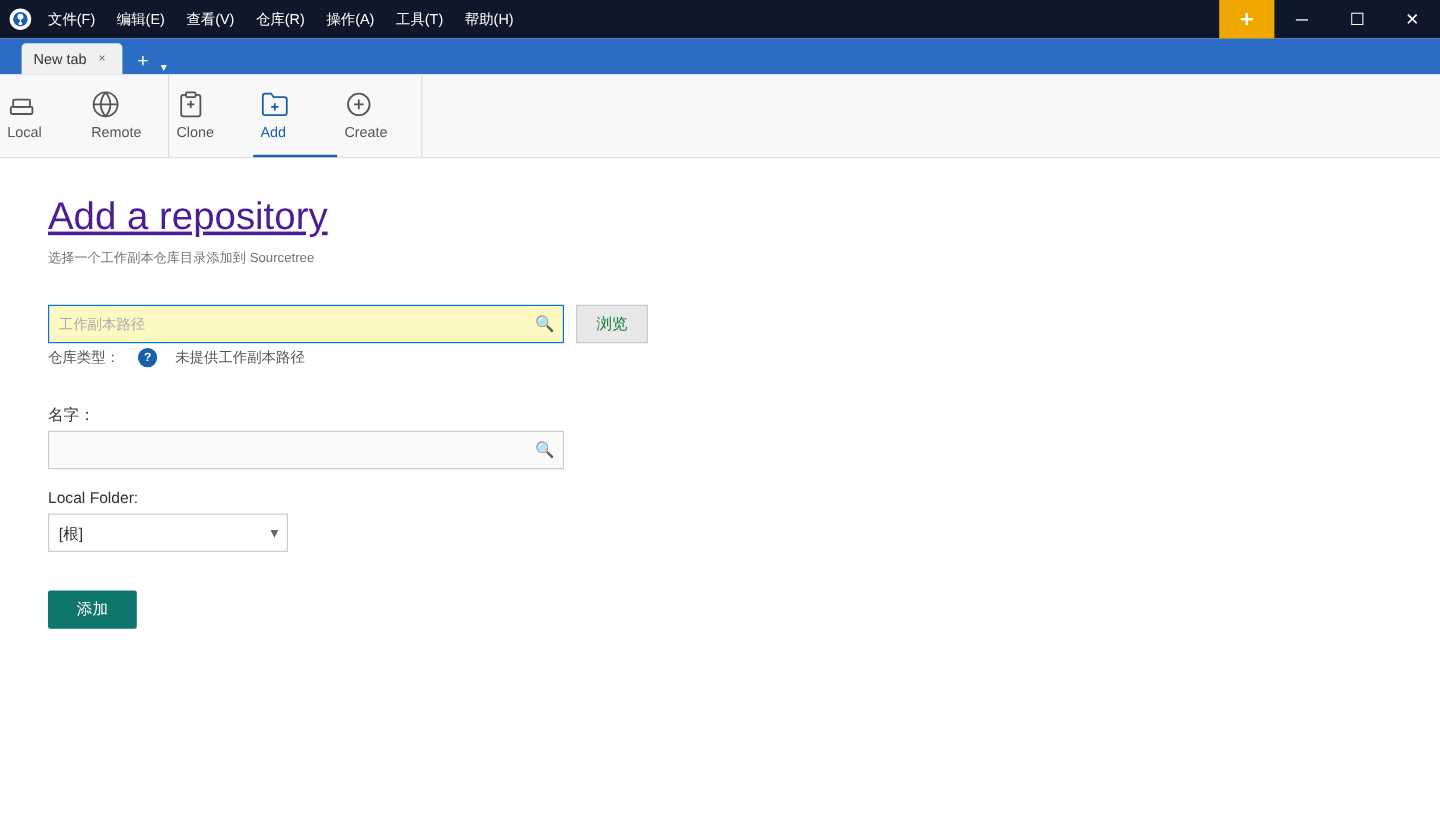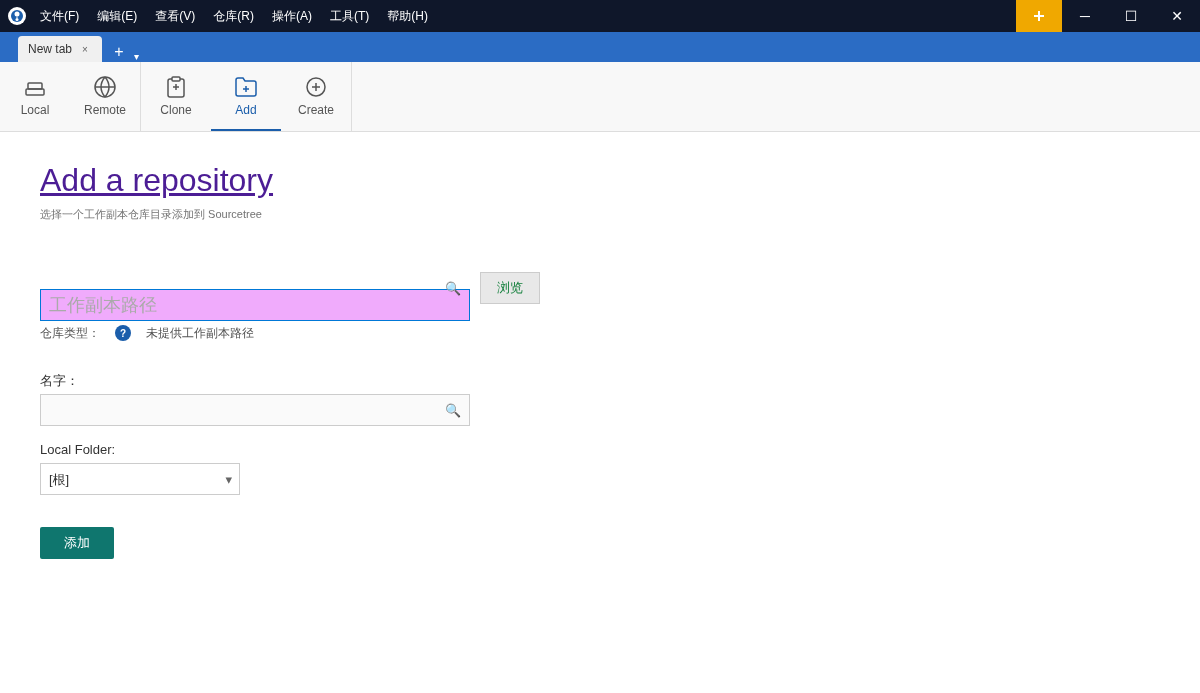--- a/index.html
+++ b/index.html
@@ -104,21 +104,20 @@
       padding: 0;
     }
     .toolbar-section {
       display: flex;
       align-items: stretch;
       border-right: 1px solid #ddd;
     }
     .toolbar-btn {
       display: flex;
       flex-direction: column;
-      align-items: center;
       justify-content: center;
       width: 70px;
       padding: 8px 6px;
       cursor: pointer;
       color: #555;
       gap: 4px;
       font-size: 12px;
       border-bottom: 2px solid transparent;
     }
     .toolbar-btn.active {
@@ -152,24 +151,23 @@
     .input-wrapper {
       position: relative;
       width: 430px;
     }
     .input-wrapper input {
       width: 100%;
       height: 32px;
       padding: 4px 30px 4px 8px;
       border: 1px solid #0078d7;
       outline: none;
-      font-size: 18px;
-      color: #333;
-      background: #f0abfc;
-      margin-top: 35px;
+      font-size: 12px;
+      color: #333;
+      background: #fef9c3;
     }
     .input-wrapper input::placeholder { color: #aaa; }
     .input-wrapper .search-icon {
       position: absolute;
       right: 8px;
       top: 50%;
       transform: translateY(-50%);
       color: #aaa;
       font-size: 13px;
     }

